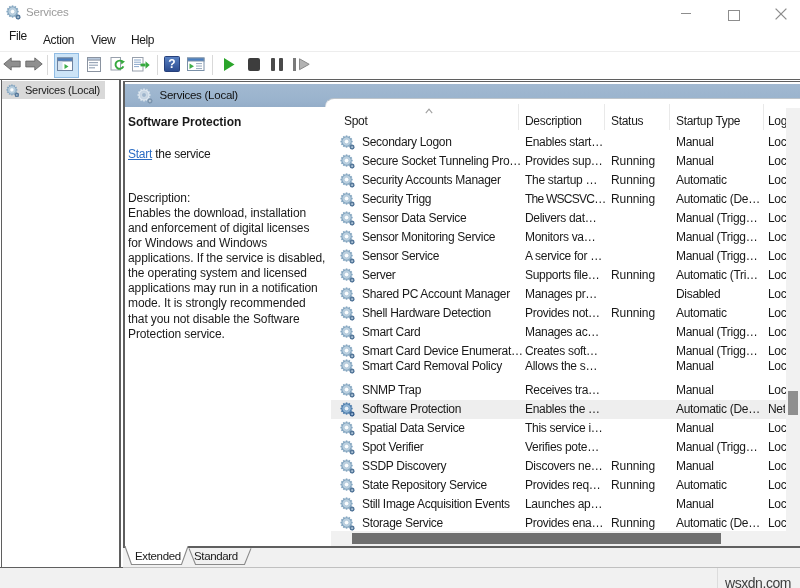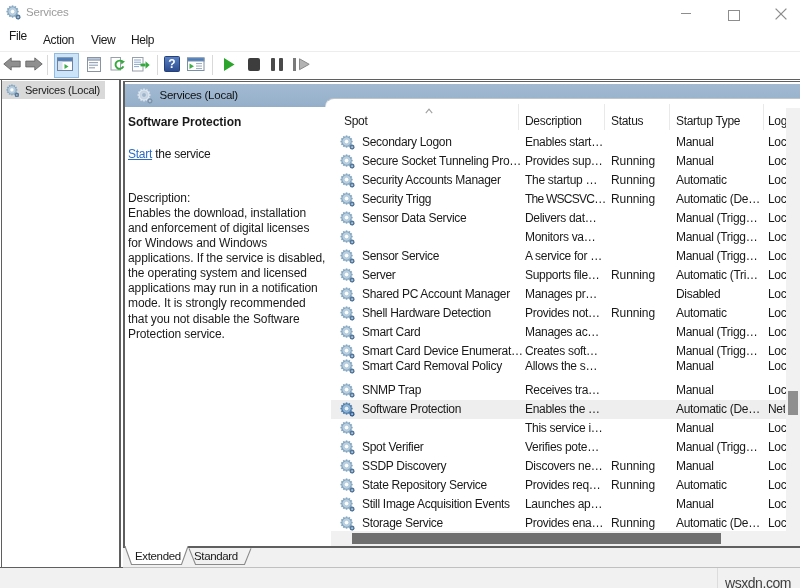--- a/index.html
+++ b/index.html
@@ -390,20 +390,21 @@
       <rect x="12.35" y="10.1" width="1.1" height="1.6" fill="#54789b" transform="rotate(45 12.9 12.9)"></rect>
       <rect x="12.35" y="10.1" width="1.1" height="1.6" fill="#54789b" transform="rotate(90 12.9 12.9)"></rect>
       <rect x="12.35" y="10.1" width="1.1" height="1.6" fill="#54789b" transform="rotate(135 12.9 12.9)"></rect>
       <rect x="12.35" y="10.1" width="1.1" height="1.6" fill="#54789b" transform="rotate(180 12.9 12.9)"></rect>
       <rect x="12.35" y="10.1" width="1.1" height="1.6" fill="#54789b" transform="rotate(225 12.9 12.9)"></rect>
       <rect x="12.35" y="10.1" width="1.1" height="1.6" fill="#54789b" transform="rotate(270 12.9 12.9)"></rect>
       <rect x="12.35" y="10.1" width="1.1" height="1.6" fill="#54789b" transform="rotate(315 12.9 12.9)"></rect>
       <circle cx="12.9" cy="12.9" r="1.9" fill="#587fa2" stroke="#3f6288" stroke-width="0.6"></circle>
       <circle cx="12.9" cy="12.9" r="0.9" fill="#cfdce8"></circle>
     </svg>
+    <span style="position:absolute;left:31px">Sensor Monitoring Service</span>
     <span style="position:absolute;left:194px;letter-spacing:-0.3px">Monitors va…</span>
     <span style="position:absolute;left:345px">Manual (Trigg…</span>
     <span style="position:absolute;left:437px;width:19px;overflow:hidden;display:inline-block;vertical-align:top">Local Servi</span>
   </div>
 <div style="position:absolute;left:331px;top:247.0px;width:454.5px;height:19.07px;line-height:19.07px;font-size:12px;letter-spacing:-0.3px;color:#191919;white-space:nowrap">
     <svg style="position:absolute;left:9px;top:2px" width="15" height="15" viewBox="0 0 16 16">
       <rect x="6.15" y="0.4" width="1.7" height="2.6" fill="#8fadc6" transform="rotate(0 7 7)"></rect>
       <rect x="6.15" y="0.4" width="1.7" height="2.6" fill="#8fadc6" transform="rotate(30 7 7)"></rect>
       <rect x="6.15" y="0.4" width="1.7" height="2.6" fill="#8fadc6" transform="rotate(60 7 7)"></rect>
       <rect x="6.15" y="0.4" width="1.7" height="2.6" fill="#8fadc6" transform="rotate(90 7 7)"></rect>
@@ -711,20 +712,21 @@
       <rect x="12.35" y="10.1" width="1.1" height="1.6" fill="#54789b" transform="rotate(45 12.9 12.9)"></rect>
       <rect x="12.35" y="10.1" width="1.1" height="1.6" fill="#54789b" transform="rotate(90 12.9 12.9)"></rect>
       <rect x="12.35" y="10.1" width="1.1" height="1.6" fill="#54789b" transform="rotate(135 12.9 12.9)"></rect>
       <rect x="12.35" y="10.1" width="1.1" height="1.6" fill="#54789b" transform="rotate(180 12.9 12.9)"></rect>
       <rect x="12.35" y="10.1" width="1.1" height="1.6" fill="#54789b" transform="rotate(225 12.9 12.9)"></rect>
       <rect x="12.35" y="10.1" width="1.1" height="1.6" fill="#54789b" transform="rotate(270 12.9 12.9)"></rect>
       <rect x="12.35" y="10.1" width="1.1" height="1.6" fill="#54789b" transform="rotate(315 12.9 12.9)"></rect>
       <circle cx="12.9" cy="12.9" r="1.9" fill="#587fa2" stroke="#3f6288" stroke-width="0.6"></circle>
       <circle cx="12.9" cy="12.9" r="0.9" fill="#cfdce8"></circle>
     </svg>
+    <span style="position:absolute;left:31px">Spatial Data Service</span>
     <span style="position:absolute;left:194px;letter-spacing:-0.3px">This service i…</span>
     <span style="position:absolute;left:345px">Manual</span>
     <span style="position:absolute;left:437px;width:19px;overflow:hidden;display:inline-block;vertical-align:top">Local Syste</span>
   </div>
 <div style="position:absolute;left:331px;top:437.7px;width:454.5px;height:19.07px;line-height:19.07px;font-size:12px;letter-spacing:-0.3px;color:#191919;white-space:nowrap">
     <svg style="position:absolute;left:9px;top:2px" width="15" height="15" viewBox="0 0 16 16">
       <rect x="6.15" y="0.4" width="1.7" height="2.6" fill="#8fadc6" transform="rotate(0 7 7)"></rect>
       <rect x="6.15" y="0.4" width="1.7" height="2.6" fill="#8fadc6" transform="rotate(30 7 7)"></rect>
       <rect x="6.15" y="0.4" width="1.7" height="2.6" fill="#8fadc6" transform="rotate(60 7 7)"></rect>
       <rect x="6.15" y="0.4" width="1.7" height="2.6" fill="#8fadc6" transform="rotate(90 7 7)"></rect>

